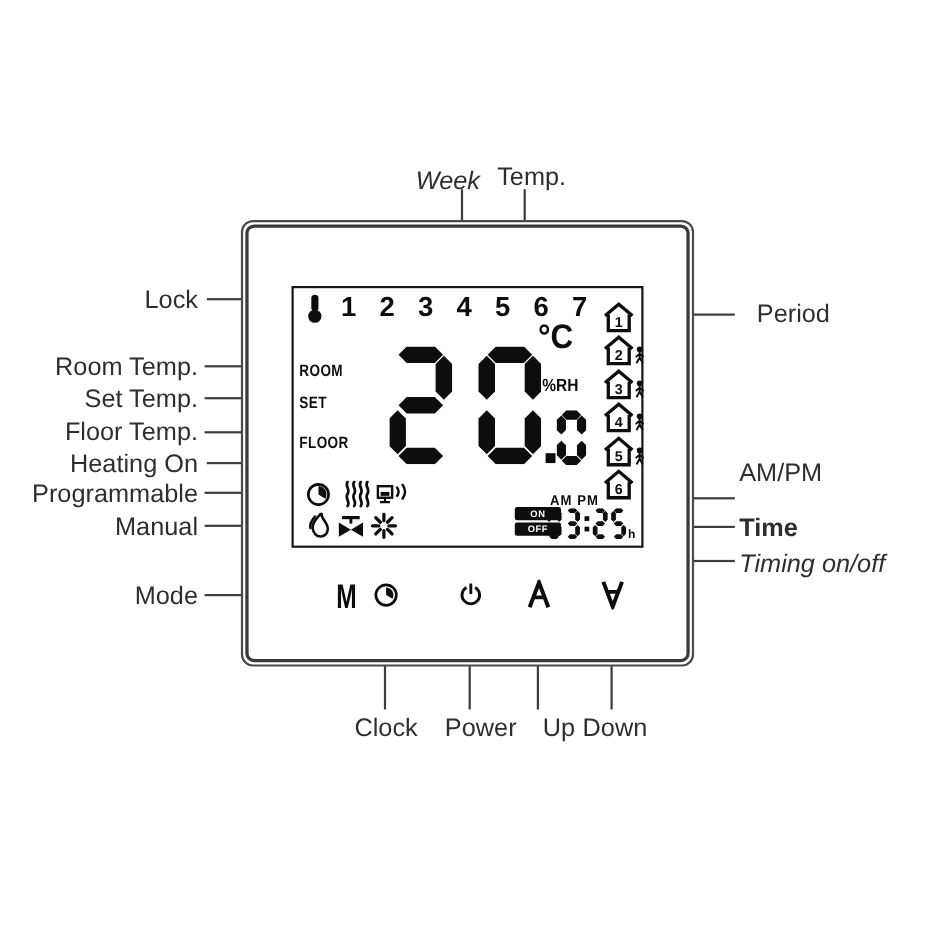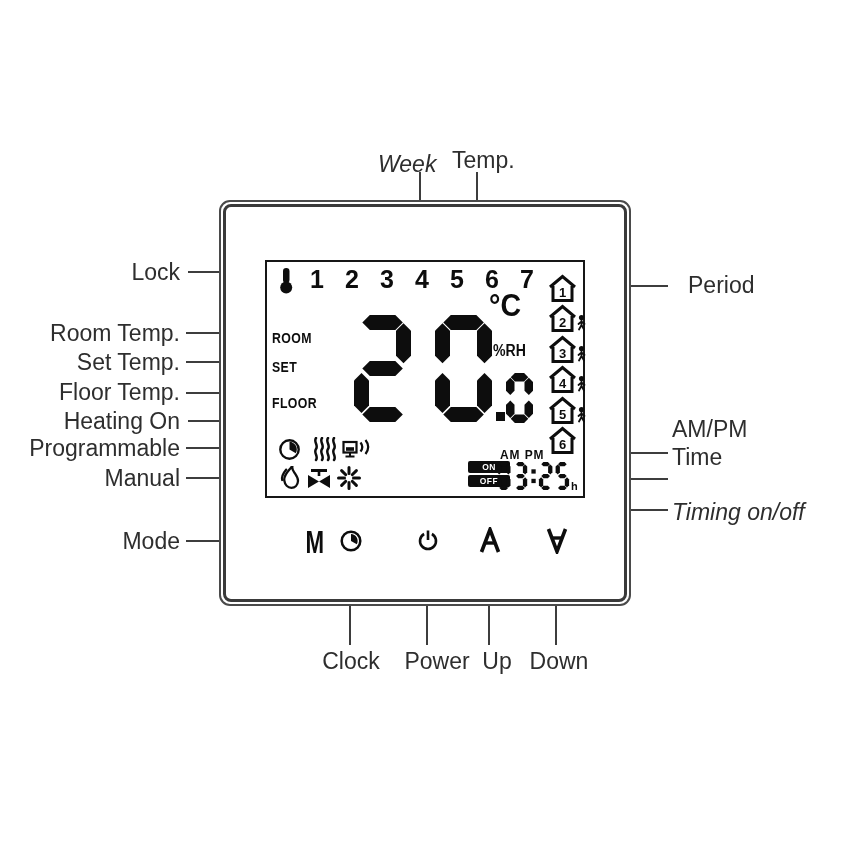--- a/index.html
+++ b/index.html
@@ -46,26 +46,26 @@
 <span class="callout r-align" style="top:320px;">Room Temp.</span>
 <span class="callout r-align" style="top:349px;">Set Temp.</span>
 <span class="callout r-align" style="top:379px;">Floor Temp.</span>
 <span class="callout r-align" style="top:408px;">Heating On</span>
 <span class="callout r-align" style="top:435px;">Programmable</span>
 <span class="callout r-align" style="top:465px;">Manual</span>
 <span class="callout r-align" style="top:528px;">Mode</span>
 
 <span class="callout l-align" style="top:272px;margin-left:16px;">Period</span>
 <span class="callout l-align" style="top:416px;">AM/PM</span>
-<span class="callout l-align" style="top:444px;">Time</span>
+<span class="callout l-align" style="top:466px;font-weight:bold;">Time</span>
 <span class="callout l-align" style="top:499px;font-style:italic;">Timing on/off</span>
 
 <span class="blabel c-align" style="left:351px;">Clock</span>
 <span class="blabel c-align" style="left:437px;">Power</span>
-<span class="blabel c-align" style="left:497px;">Up</span>
+<span class="blabel c-align" style="left:508px;">Up</span>
 <span class="blabel c-align" style="left:559px;">Down</span>
 
 <div class="line" style="left:188px;top:271px;width:84px;height:2px;"></div>
 <div class="line" style="left:186px;top:332px;width:80px;height:2px;"></div>
 <div class="line" style="left:186px;top:361px;width:89px;height:2px;"></div>
 <div class="line" style="left:186px;top:392px;width:80px;height:2px;"></div>
 <div class="line" style="left:188px;top:420px;width:134px;height:2px;"></div>
 <div class="line" style="left:320px;top:420px;width:2px;height:15px;"></div>
 <div class="line" style="left:186px;top:447px;width:81px;height:2px;"></div>
 <div class="line" style="left:186px;top:477px;width:81px;height:2px;"></div>

